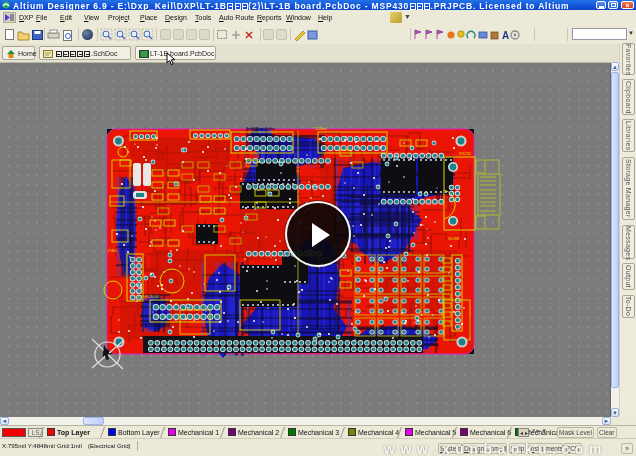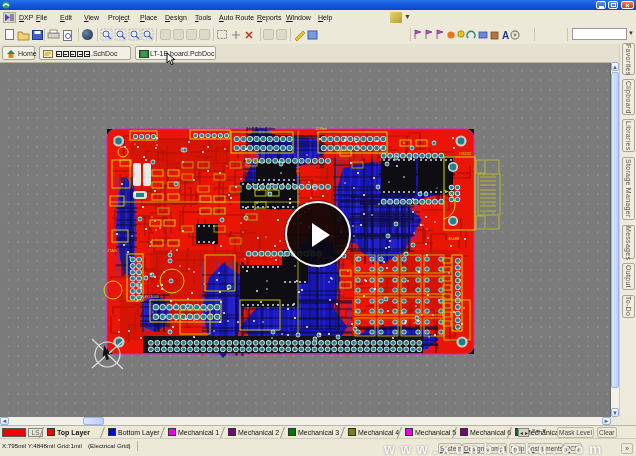--- a/index.html
+++ b/index.html
@@ -1921,20 +1921,21 @@
       <path d="M92,339 L123,369 M123,341 L92,368"></path>
     </g>
     <path d="M104,345 l6,10 l-2.6,-0.8 l1.6,5 l-2.6,0.9 l-1.7,-5 l-2,2.2 z" fill="#111111"></path>
   </svg>
 
 <div class="abs titlebar">
  <svg class="abs" style="left:2px;top:1px" width="9" height="8">
       <circle cx="4" cy="4" r="3.5" fill="#2da84c"></circle>
       <path d="M1,5 q3,-4 6,0" stroke="#eaf6ff" stroke-width="1.5" fill="none"></path>
     </svg>
+ <span class="titletext">Altium Designer 6.9 - E:\Dxp_Keil\DXP\LT-1B<i class="cj"></i><i class="cj"></i><i class="cj"></i>(2)\LT-1B board.PcbDoc - MSP430<i class="cj"></i><i class="cj"></i><i class="cj"></i>.PRJPCB. Licensed to Altium</span>
  <div class="winbtn" style="left:596px;background:linear-gradient(#5a92f0,#2a62d8);">
       <div style="position:absolute;left:2px;top:4px;width:5px;height:2px;background:#fff"></div>
     </div>
  <div class="winbtn" style="left:608px;background:linear-gradient(#5a92f0,#2a62d8);">
       <div style="position:absolute;left:2px;top:1px;width:5px;height:4px;border:1px solid #fff;box-sizing:border-box"></div>
     </div>
  <div class="winbtn" style="left:621px;width:13px;background:linear-gradient(#f07a50,#d83818);color:#fff;font-size:7.5px;font-weight:bold;text-align:center;line-height:7px;">×</div>
 </div>
 
 <div class="abs menubar">

